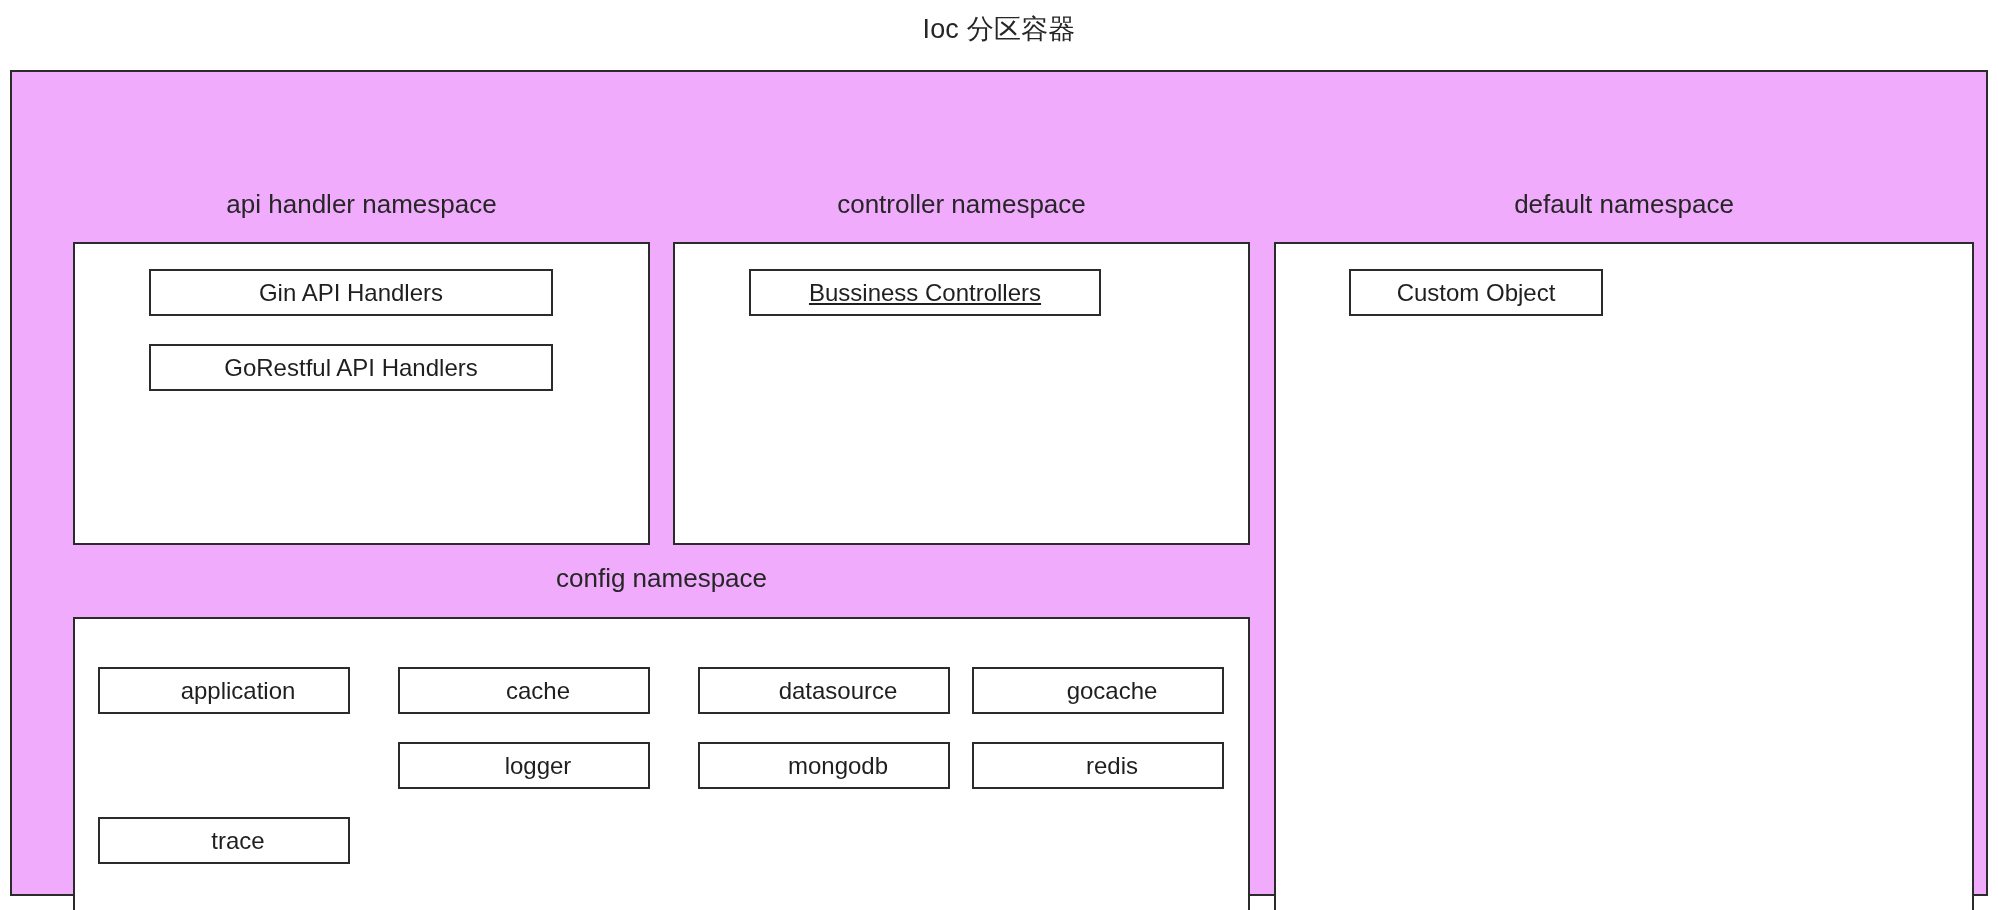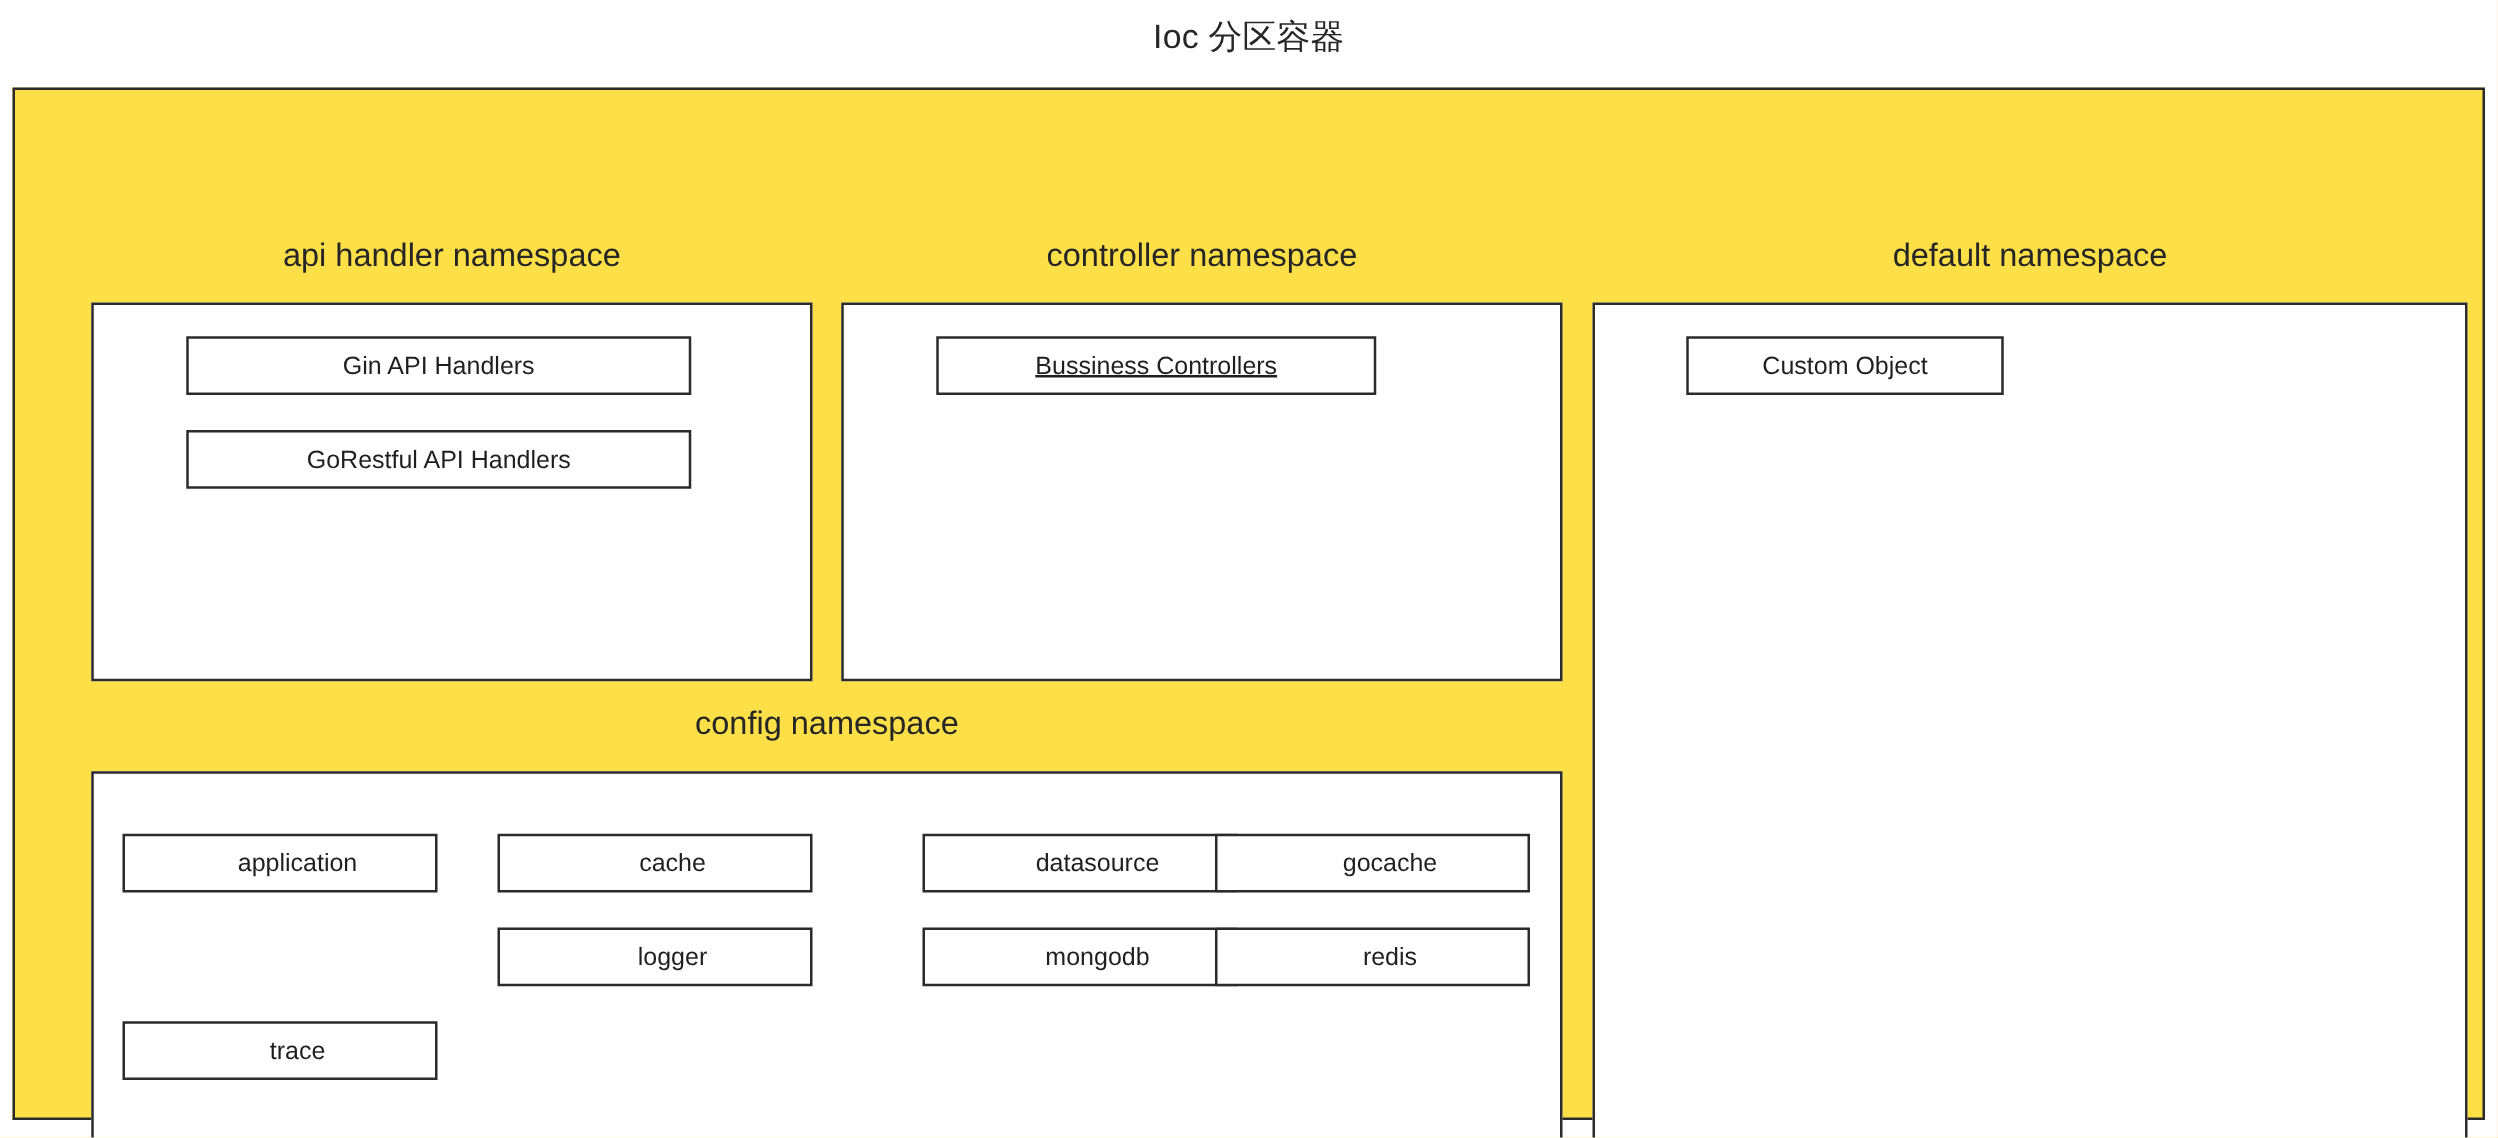--- a/index.html
+++ b/index.html
@@ -28,21 +28,21 @@
     letter-spacing: 0.2px;
   }
 
   .outer-container {
     position: absolute;
     left: 10px;
     top: 70px;
     width: 1978px;
     height: 826px;
     border: 2.5px solid #2b2b2b;
-    background: #fde047;
+    background: #f0abfc;
     box-sizing: border-box;
   }
 
   .ns-label {
     position: absolute;
     font-size: 26px;
     line-height: 32px;
     color: #262626;
     text-align: center;
     white-space: nowrap;
@@ -56,21 +56,21 @@
   }
 
   .leaf-box {
     position: absolute;
     border: 2.5px solid #2b2b2b;
     background: #ffffff;
     box-sizing: border-box;
     display: flex;
     align-items: center;
     justify-content: center;
-    font-size: 20px;
+    font-size: 24px;
     line-height: 30px;
     color: #1f1f1f;
     white-space: nowrap;
   }
 
   
   #label-api-handler { left: 61px;  top: 116px; width: 577px; }
   #box-api-handler   { left: 61px;  top: 170px; width: 577px; height: 303px; }
   #leaf-gin          { left: 137px; top: 197px; width: 404px; height: 47px; }
   #leaf-gorestful    { left: 137px; top: 272px; width: 404px; height: 47px; }
@@ -85,21 +85,21 @@
   #box-default    { left: 1262px; top: 170px; width: 700px; height: 675px; }
   #leaf-custom    { left: 1337px; top: 197px; width: 254px; height: 47px; }
 
   
   #label-config { left: 61px; top: 490px; width: 1177px; }
   #box-config   { left: 61px; top: 545px; width: 1177px; height: 300px; }
 
   .cfg { height: 47px; padding-left: 28px; }
   .cfg-c1 { left: 86px;  width: 252px; }
   .cfg-c2 { left: 386px; width: 252px; }
-  .cfg-c3 { left: 686px; width: 252px; margin-left: 40px; }
+  .cfg-c3 { left: 686px; width: 252px; }
   .cfg-c4 { left: 960px; width: 252px; }
   .cfg-r1 { top: 595px; }
   .cfg-r2 { top: 670px; }
   .cfg-r3 { top: 745px; }
 </style>
 </head>
 <body>
 
 <div class="diagram-title">Ioc 分区容器</div>
 

